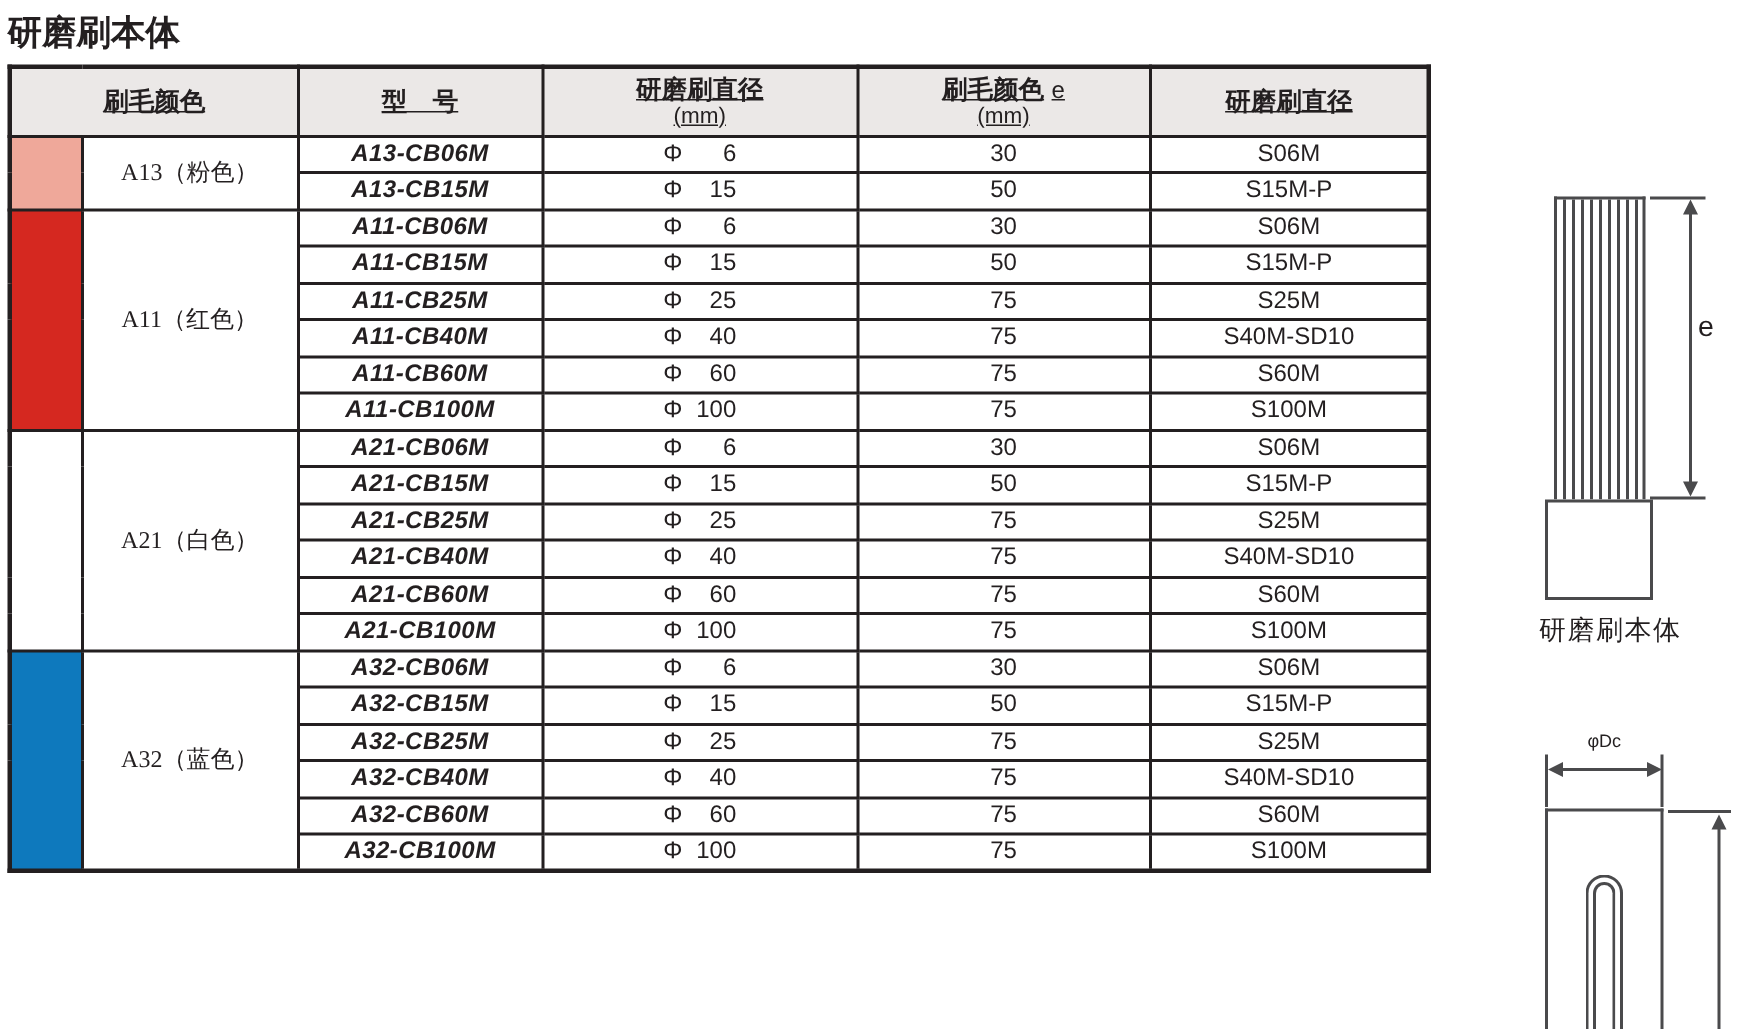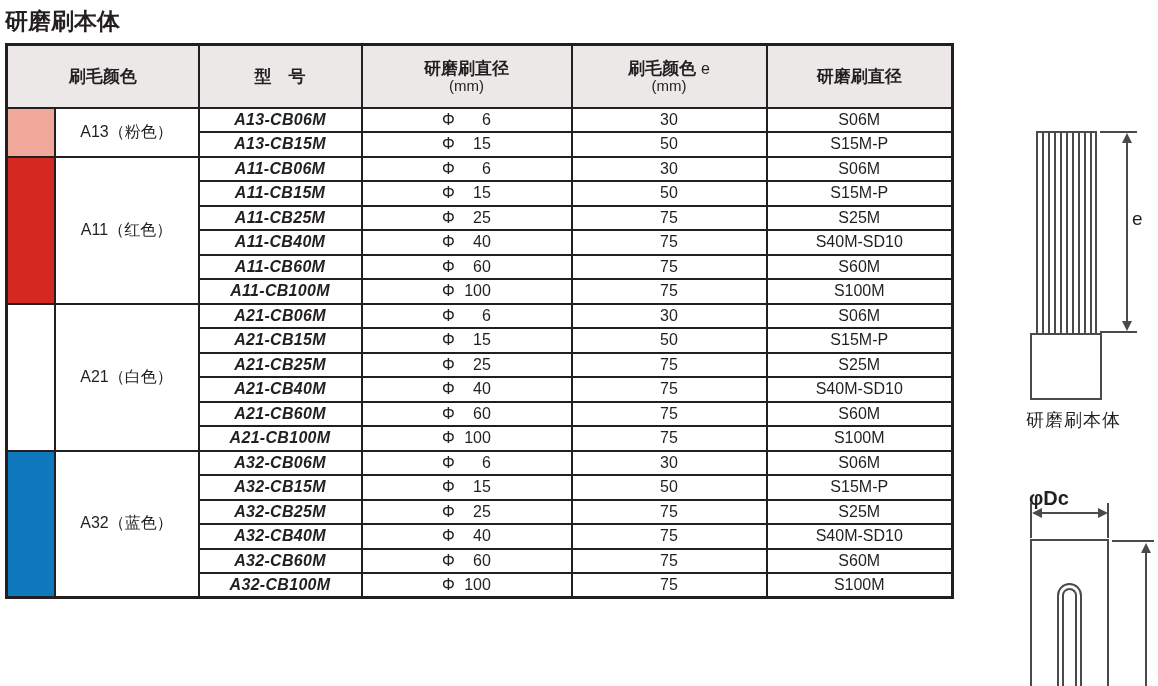--- a/index.html
+++ b/index.html
@@ -4,27 +4,27 @@
 <style>
   * { box-sizing: border-box; margin: 0; padding: 0; }
   html, body { width: 1158px; height: 686px; overflow: hidden; background: #ffffff; }
   body { font-family: "Liberation Sans", sans-serif; color: #231f20; }
   .canvas { position: relative; width: 1158px; height: 686px; background: #fff; }
 
   .page-title { position: absolute; left: 5px; top: 6px; font-size: 23px; font-weight: bold; }
 
   table.spec { position: absolute; left: 5px; top: 43px; border-collapse: collapse; table-layout: fixed; border: 3px solid #231f20; }
   table.spec th, table.spec td { border: 2px solid #231f20; text-align: center; vertical-align: middle; }
-  table.spec th { background: #ebe8e7; font-size: 17px; font-weight: bold; height: 63px; padding: 2px 4px; }
+  table.spec th { background: #ebe8e7; font-size: 17px; font-weight: bold; height: 46px; padding: 2px 4px; text-decoration: underline; }
   table.spec td { height: 24.5px; font-size: 16px; padding: 0; background: #fff; }
   .hdr-sub { font-weight: normal; font-size: 15px; line-height: 1.05; }
   .hdr-main { line-height: 1.15; }
   .hdr-e { font-weight: normal; margin-left: 5px; font-size: 16px; }
   td.swatch { padding: 0; }
-  td.glabel { font-size: 16px; }
+  td.glabel { font-size: 16px; font-family: Liberation Serif, serif; }
   td.model { font-weight: bold; letter-spacing: 0.3px; font-style: italic; }
   td.dia .phi { display: inline-block; }
   td.dia .dnum { display: inline-block; width: 36px; text-align: right; }
 
   .notes { position: absolute; left: 5px; top: 633px; font-size: 15px; line-height: 23px; }
 
   
   .line, .tick { position: absolute; background: #4a4a4c; }
   .bristles { position: absolute; left: 1036px; top: 131px; width: 61px; height: 202px;
               border: 2px solid #4a4a4c; border-bottom: none;
@@ -33,21 +33,21 @@
                 border: 2px solid #4a4a4c; background: #fff; }
   .arr { position: absolute; width: 0; height: 0; }
   .arr-up    { border-left: 5px solid transparent; border-right: 5px solid transparent; border-bottom: 10px solid #4a4a4c; }
   .arr-down  { border-left: 5px solid transparent; border-right: 5px solid transparent; border-top: 10px solid #4a4a4c; }
   .arr-left  { border-top: 5px solid transparent; border-bottom: 5px solid transparent; border-right: 10px solid #4a4a4c; }
   .arr-right { border-top: 5px solid transparent; border-bottom: 5px solid transparent; border-left: 10px solid #4a4a4c; }
   .e-label { position: absolute; left: 1132px; top: 208px; font-size: 19px; }
   .fig-caption { position: absolute; left: 1026px; top: 408px; font-size: 18px; letter-spacing: 1px; }
 
   
-  .phidc-label { position: absolute; left: 1029px; top: 487px; width: 81px; text-align: left; font-size: 20px; font-weight: bold; }
+  .phidc-label { position: absolute; left: 1029px; top: 487px; width: 81px; text-align: center; font-size: 12px; }
   .sleeve-rect { position: absolute; left: 1030px; top: 539px; width: 79px; height: 147px;
                  border: 2px solid #4a4a4c; border-bottom: none; background: #fff; }
   .slot-outer { position: absolute; left: 1057px; top: 583px; width: 25px; height: 103px;
                 border: 2px solid #4a4a4c; border-bottom: none; border-radius: 13px 13px 0 0; }
   .slot-inner { position: absolute; left: 1062px; top: 588px; width: 15px; height: 98px;
                 border: 2px solid #4a4a4c; border-bottom: none; border-radius: 8px 8px 0 0; }
 </style>
 </head>
 <body>
 

